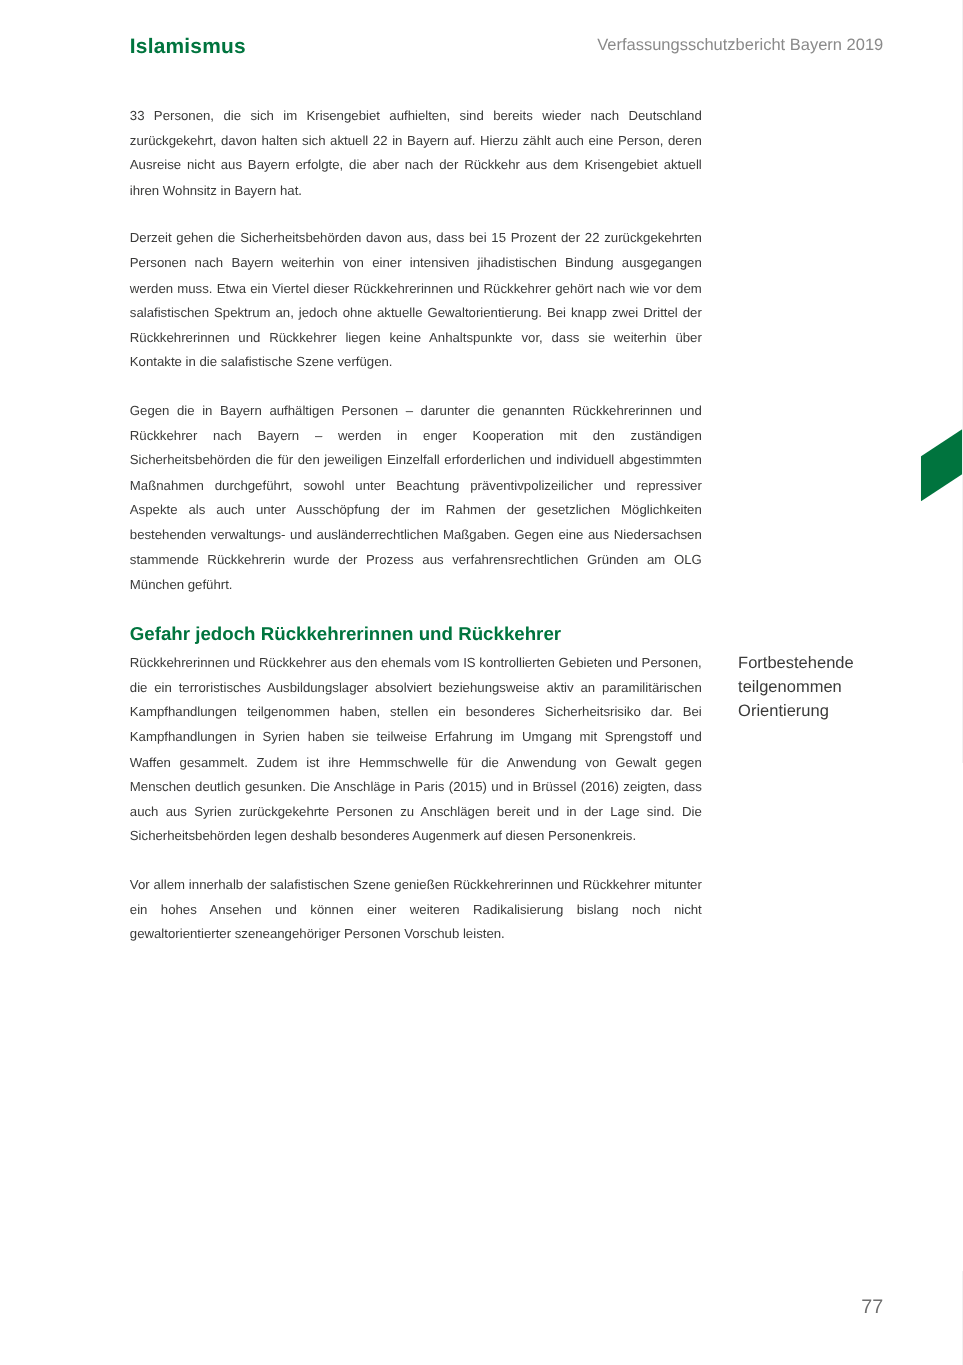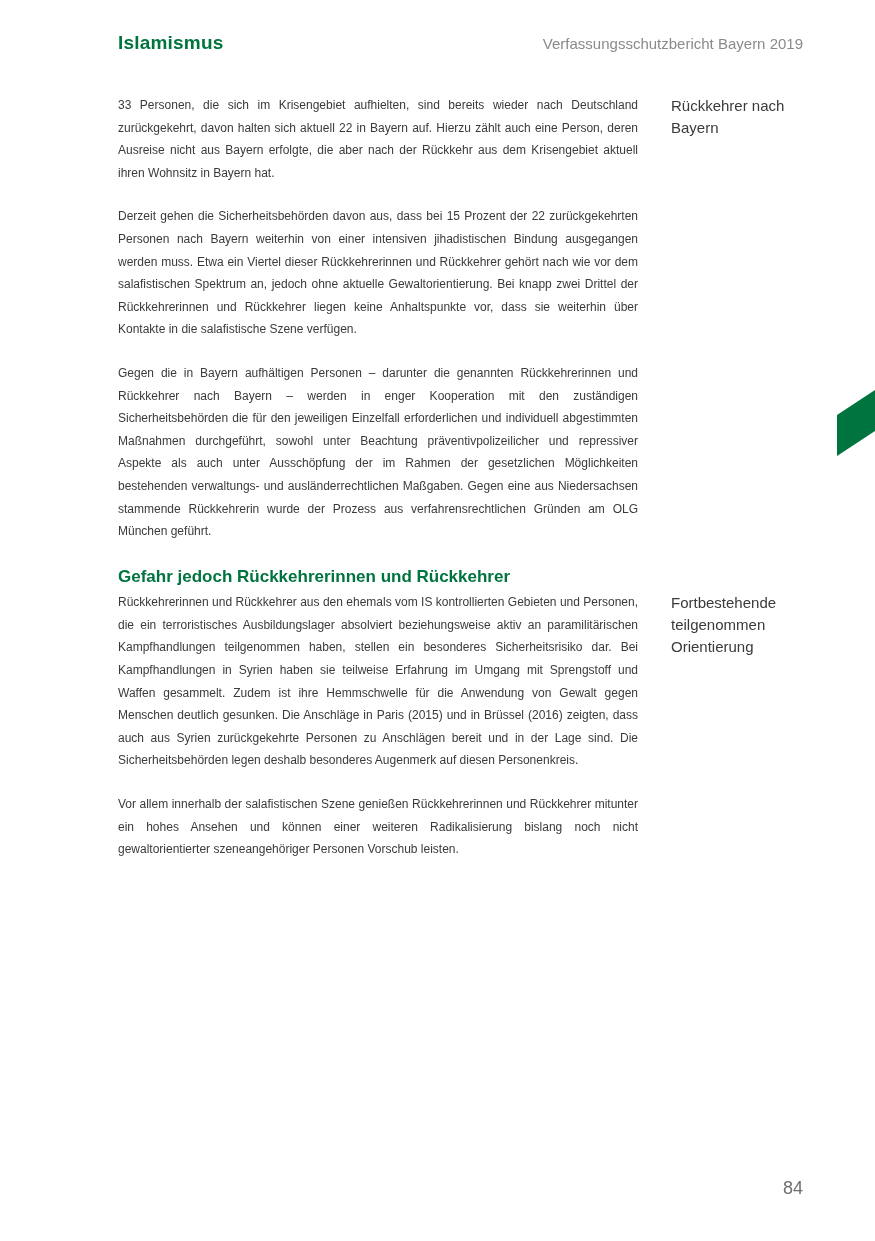--- a/index.html
+++ b/index.html
@@ -14,21 +14,21 @@
     font-family: "Liberation Sans", sans-serif;
     overflow: hidden;
   }
   .header {
     position: absolute;
     top: 32px;
     left: 118px;
     right: 72px;
     display: flex;
     justify-content: space-between;
-    align-items: center;
+    align-items: flex-start;
   }
   .section-title {
     color: var(--accent-green, #00743e);
     font-size: 19px;
     font-weight: bold;
     letter-spacing: 0.2px;
   }
   .report-title {
     color: var(--muted-gray, #8a8a8a);
     font-size: 15px;
@@ -93,21 +93,20 @@
 
   <div class="header">
     <span class="section-title">Islamismus</span>
     <span class="report-title">Verfassungsschutzbericht Bayern 2019</span>
   </div>
 
   <div class="main">
 
     <div class="block">
       <p class="body-text">33 Personen, die sich im Krisengebiet aufhielten, sind bereits wieder nach Deutschland zurückgekehrt, davon halten sich aktuell 22 in Bayern auf. Hierzu zählt auch eine Person, deren Ausreise nicht aus Bayern erfolgte, die aber nach der Rückkehr aus dem Krisengebiet aktuell ihren Wohnsitz in Bayern hat.</p>
-      <aside class="margin-note">Rückkehrer nach Bayern</aside>
     </div>
 
     <div class="block">
       <p class="body-text">Derzeit gehen die Sicherheitsbehörden davon aus, dass bei 15 Prozent der 22 zurückgekehrten Personen nach Bayern weiterhin von einer intensiven jihadistischen Bindung ausgegangen werden muss. Etwa ein Viertel dieser Rückkehrerinnen und Rückkehrer gehört nach wie vor dem salafistischen Spektrum an, jedoch ohne aktuelle Gewaltorientierung. Bei knapp zwei Drittel der Rückkehrerinnen und Rückkehrer liegen keine Anhaltspunkte vor, dass sie weiterhin über Kontakte in die salafistische Szene verfügen.</p>
       <aside class="margin-note"></aside>
     </div>
 
     <div class="block">
       <p class="body-text">Gegen die in Bayern aufhältigen Personen – darunter die genannten Rückkehrerinnen und Rückkehrer nach Bayern – werden in enger Kooperation mit den zuständigen Sicherheitsbehörden die für den jeweiligen Einzelfall erforderlichen und individuell abgestimmten Maßnahmen durchgeführt, sowohl unter Beachtung präventivpolizeilicher und repressiver Aspekte als auch unter Ausschöpfung der im Rahmen der gesetzlichen Möglichkeiten bestehenden verwaltungs- und ausländerrechtlichen Maßgaben. Gegen eine aus Niedersachsen stammende Rückkehrerin wurde der Prozess aus verfahrensrechtlichen Gründen am OLG München geführt.</p>
       <aside class="margin-note"></aside>
@@ -125,15 +124,15 @@
 
     <div class="block">
       <p class="body-text last">Vor allem innerhalb der salafistischen Szene genießen Rückkehrerinnen und Rückkehrer mitunter ein hohes Ansehen und können einer weiteren Radikalisierung bislang noch nicht gewaltorientierter szeneangehöriger Personen Vorschub leisten.</p>
       <aside class="margin-note"></aside>
     </div>
 
   </div>
 
   <div class="edge-marker"></div>
 
-  <div class="page-number">84</div>
+  <div class="page-number">77</div>
 
 </div>
 
 </body></html>

